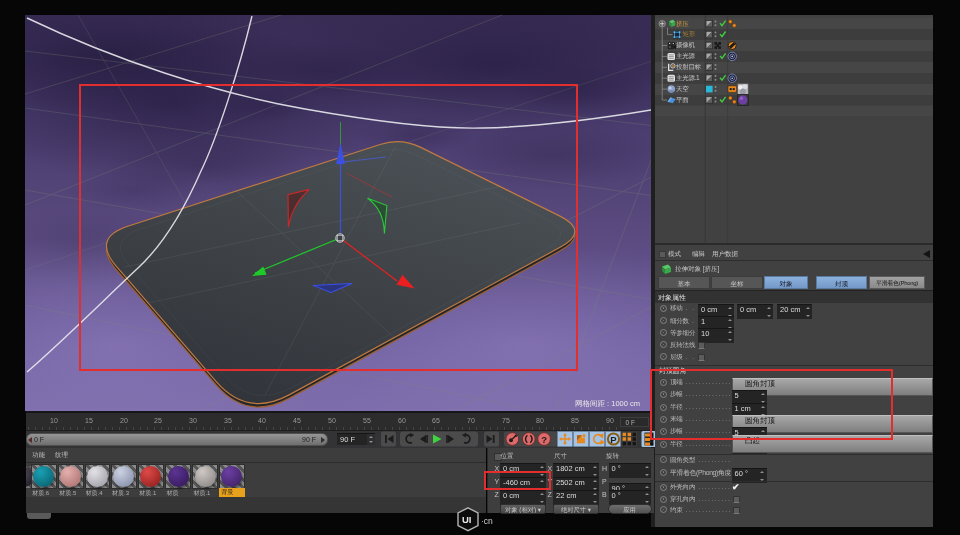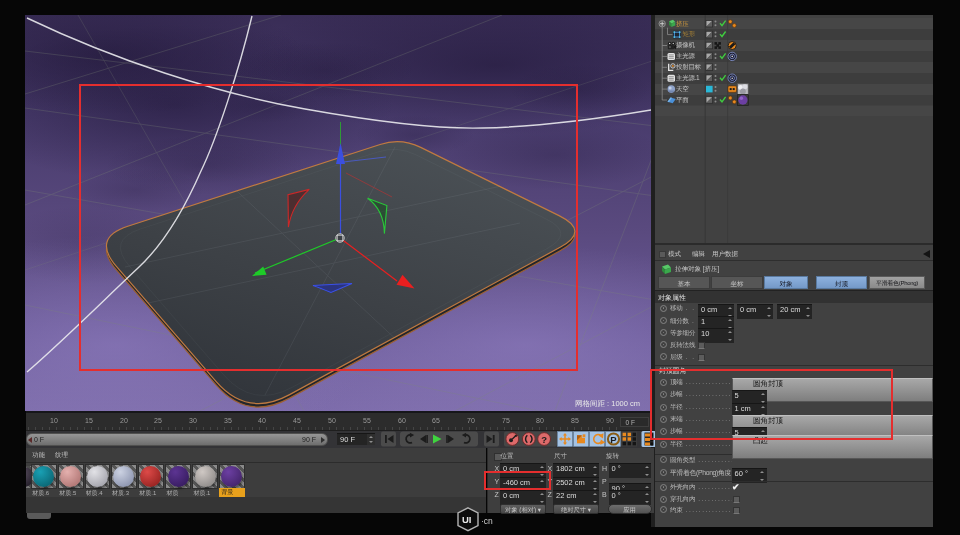--- a/index.html
+++ b/index.html
@@ -5,22 +5,22 @@
 html,body{margin:0;padding:0;background:#000;}
 #root{position:relative;width:960px;height:535px;background:#060606;overflow:hidden;
   font-family:"Liberation Sans",sans-serif;}
 .abs{position:absolute;}
 .t{position:absolute;white-space:nowrap;}
 .fld{position:absolute;background:#242424;height:15px;color:#dcdcdc;font-size:7.5px;
   line-height:10.5px;padding-left:3px;box-sizing:border-box;border-top:1px solid #161616;}
 .sp{position:absolute;right:0px;top:0px;bottom:0;width:8px;background:#242424;}
 .sp::before{content:"";position:absolute;top:2px;left:1.8px;border-left:2px solid transparent;border-right:2px solid transparent;border-bottom:2.6px solid #909090;}
 .sp::after{content:"";position:absolute;bottom:2px;left:1.8px;border-left:2px solid transparent;border-right:2px solid transparent;border-top:2.6px solid #909090;}
-.drop{position:absolute;height:24px;background:linear-gradient(#a8a8a8,#7e7e7e);
-  color:#111;font-size:7.5px;line-height:10.5px;padding-left:20px;box-sizing:border-box;
+.drop{position:absolute;height:18px;background:linear-gradient(#a8a8a8,#7e7e7e);
+  color:#111;font-size:7.5px;line-height:10.5px;padding-left:12px;box-sizing:border-box;
   border:1px solid #565656;border-top-color:#c0c0c0;}
 .cb{position:absolute;width:7px;height:7px;background:#5c5c5c;border:1px solid #333;
   border-bottom-color:#777;box-sizing:border-box;}
 .lbl{position:absolute;color:#bdbdbd;font-size:6.5px;white-space:nowrap;letter-spacing:-0.2px;overflow:hidden;height:9px;}
 .ico{position:absolute;width:7px;height:7px;border:1px solid #848484;border-radius:50%;box-sizing:border-box;}
 .ico::after{content:"";position:absolute;left:1.7px;top:1.7px;width:1.8px;height:1.8px;border-radius:50%;background:#848484;}
 .redbox{position:absolute;border:3px solid #e42e2e;box-sizing:border-box;}
 .tab{position:absolute;height:13px;font-size:6.5px;text-align:center;line-height:13px;
   box-sizing:border-box;}
 .chk{position:absolute;color:#f2f2f2;font-size:9px;font-weight:bold;}

